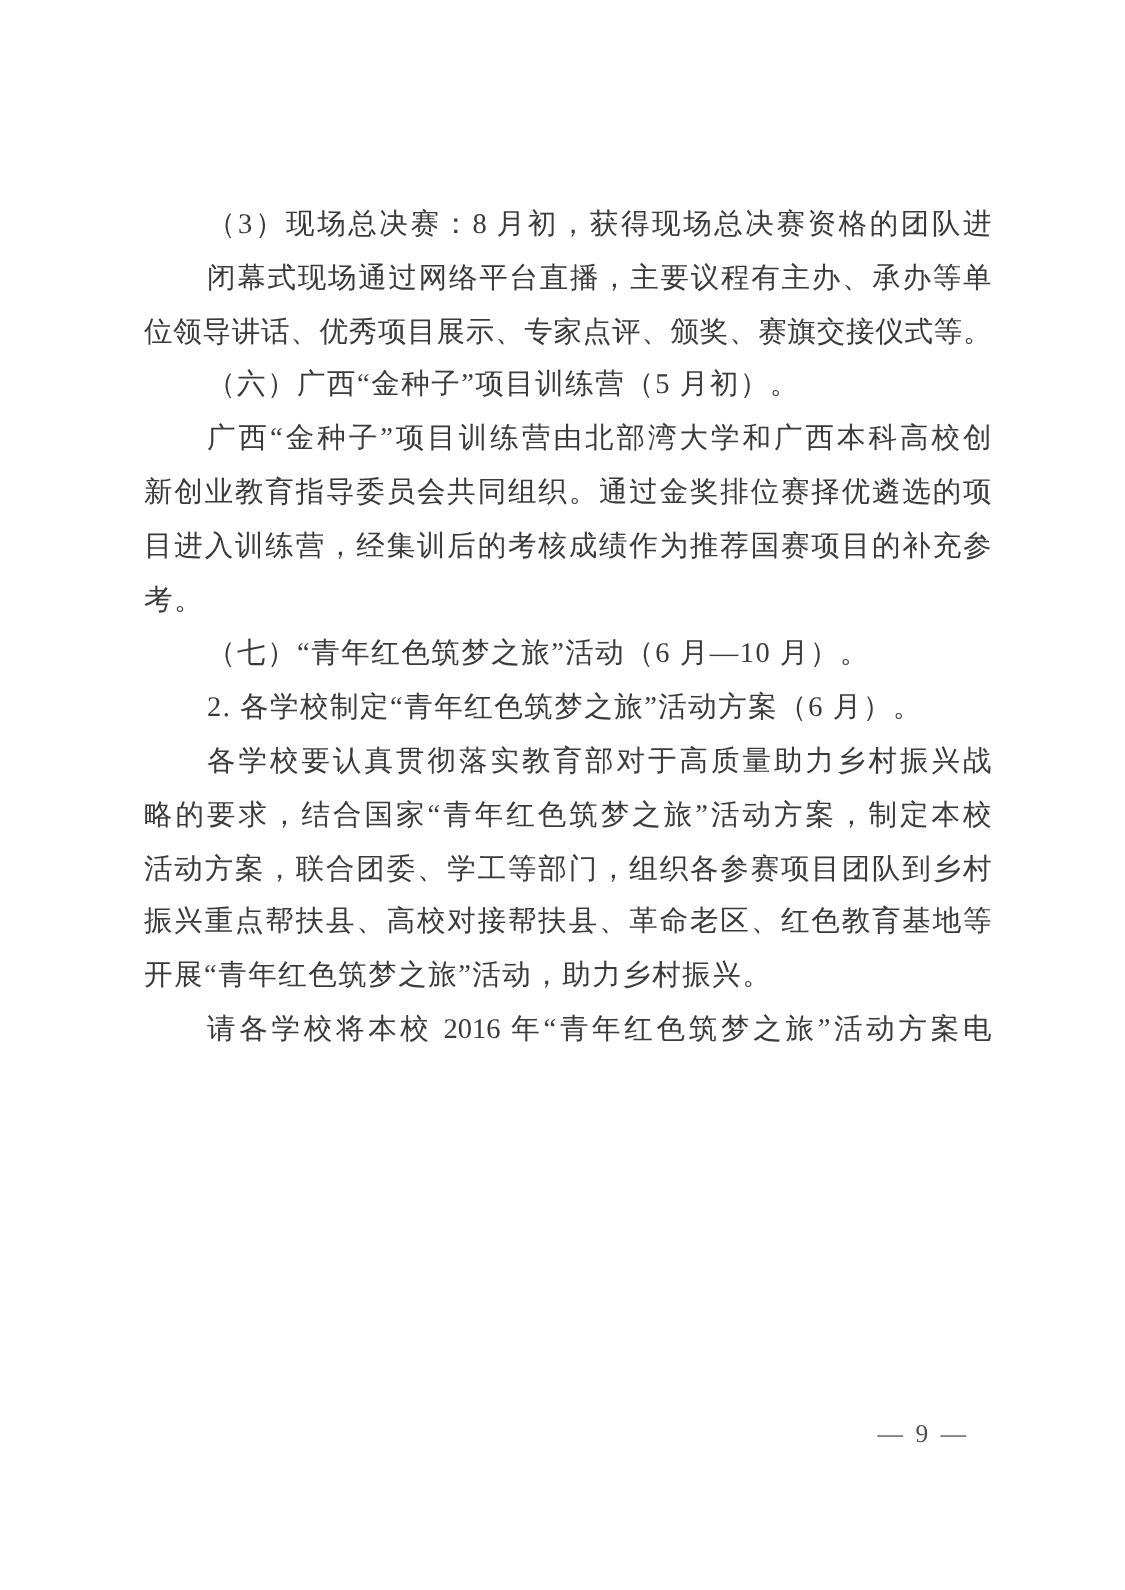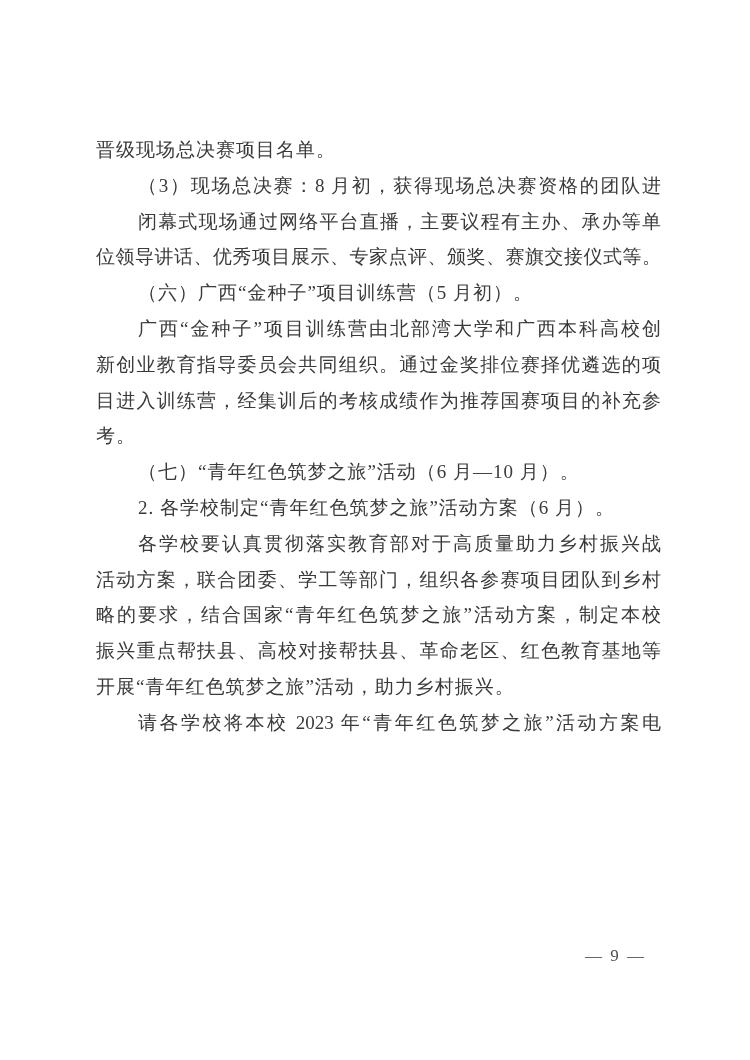--- a/index.html
+++ b/index.html
@@ -54,32 +54,31 @@
     letter-spacing: 2px;
     color: #4d4d4d;
     line-height: 24px;
   }
 </style>
 </head>
 <body>
 
 <div class="page">
   <div class="doc-body">
-      <div class="line">晋级现场总决赛项目名单。</div>
       <div class="line indent fill">（3）现场总决赛：8 月初，获得现场总决赛资格的团队进</div>
       <div class="line indent fill">闭幕式现场通过网络平台直播，主要议程有主办、承办等单</div>
       <div class="line fill">位领导讲话、优秀项目展示、专家点评、颁奖、赛旗交接仪式等。</div>
       <div class="line indent">（六）广西“金种子”项目训练营（5 月初）。</div>
       <div class="line indent fill">广西“金种子”项目训练营由北部湾大学和广西本科高校创</div>
       <div class="line fill">新创业教育指导委员会共同组织。通过金奖排位赛择优遴选的项</div>
       <div class="line fill">目进入训练营，经集训后的考核成绩作为推荐国赛项目的补充参</div>
       <div class="line">考。</div>
       <div class="line indent">（七）“青年红色筑梦之旅”活动（6 月—10 月）。</div>
       <div class="line indent">2. 各学校制定“青年红色筑梦之旅”活动方案（6 月）。</div>
       <div class="line indent fill">各学校要认真贯彻落实教育部对于高质量助力乡村振兴战</div>
+      <div class="line fill">略的要求，结合国家“青年红色筑梦之旅”活动方案，制定本校</div>
       <div class="line fill">活动方案，联合团委、学工等部门，组织各参赛项目团队到乡村</div>
-      <div class="line fill">略的要求，结合国家“青年红色筑梦之旅”活动方案，制定本校</div>
       <div class="line fill">振兴重点帮扶县、高校对接帮扶县、革命老区、红色教育基地等</div>
       <div class="line">开展“青年红色筑梦之旅”活动，助力乡村振兴。</div>
-      <div class="line indent fill">请各学校将本校 2023 年“青年红色筑梦之旅”活动方案电</div>
+      <div class="line indent fill">请各学校将本校 2016 年“青年红色筑梦之旅”活动方案电</div>
     </div>
   <div class="page-number">— 9 —</div>
 </div>
 
 </body></html>

